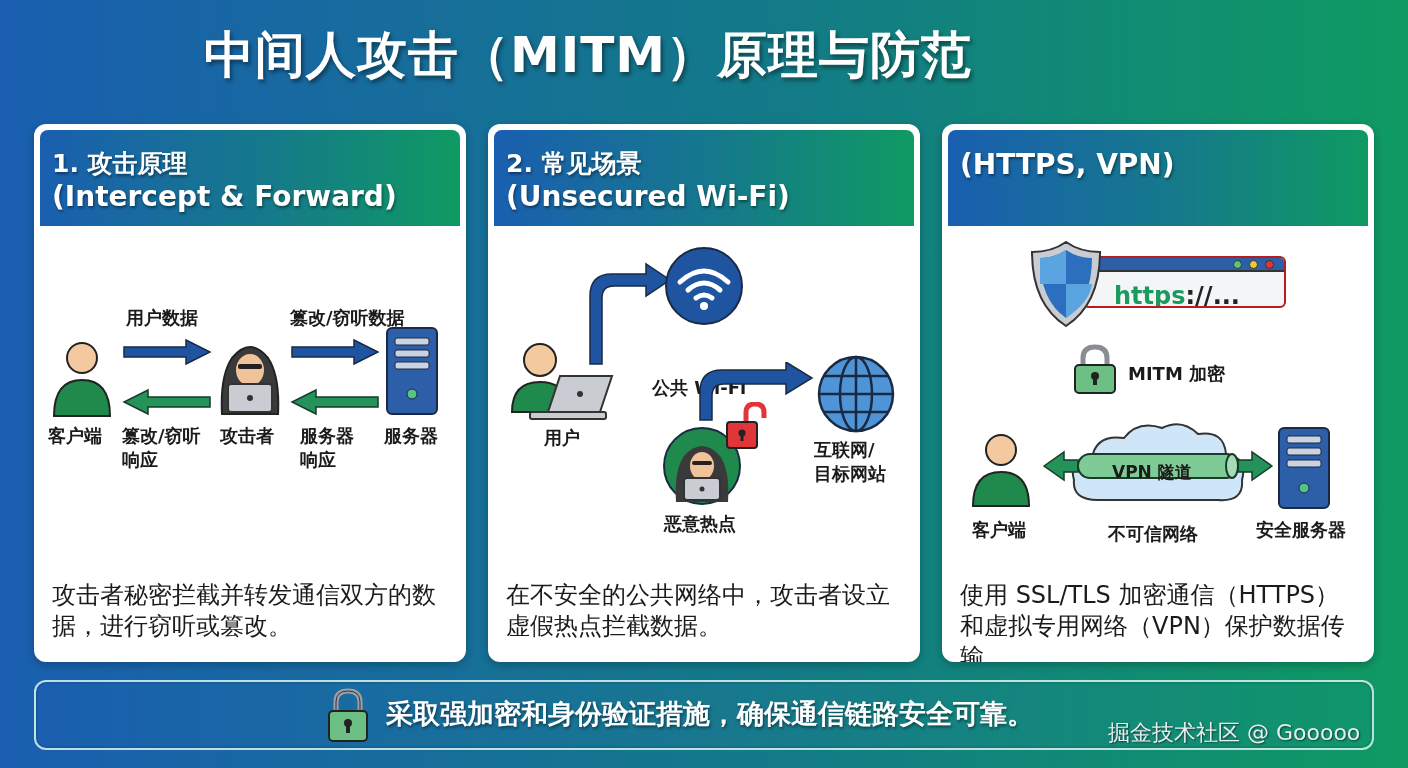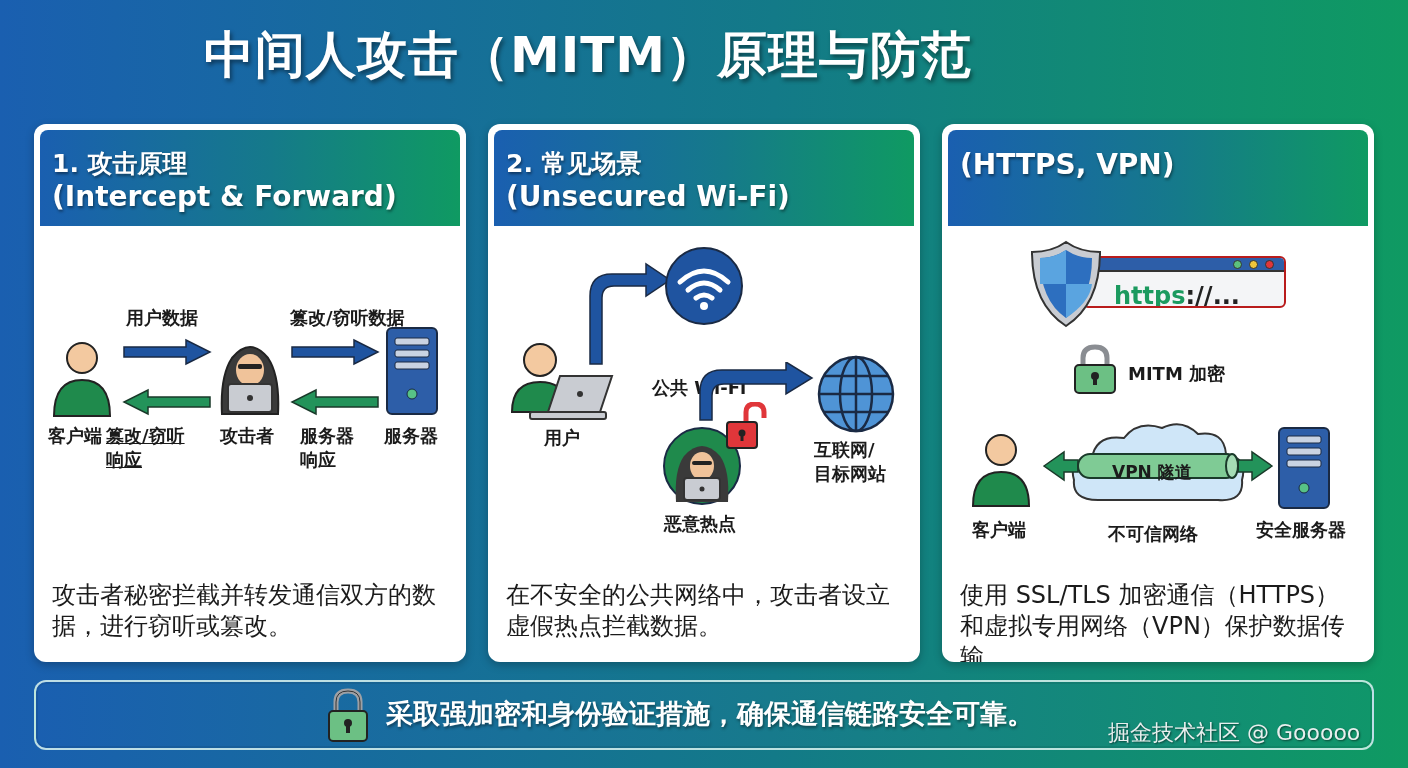--- a/index.html
+++ b/index.html
@@ -97,21 +97,21 @@
 
     <svg class="abs" style="left:350px; top:100px;" width="56" height="90" viewBox="0 0 56 90">
       <rect x="3" y="2" width="50" height="86" rx="5" fill="#2d5ea8" stroke="#1a2a44" stroke-width="2"></rect>
       <rect x="11" y="12" width="34" height="7" rx="2" fill="#c9d3e2" stroke="#1a2a44"></rect>
       <rect x="11" y="24" width="34" height="7" rx="2" fill="#c9d3e2" stroke="#1a2a44"></rect>
       <rect x="11" y="36" width="34" height="7" rx="2" fill="#c9d3e2" stroke="#1a2a44"></rect>
       <circle cx="28" cy="68" r="5" fill="#57c286" stroke="#1a2a44"></circle>
     </svg>
 
     <div class="lbl" style="left:14px; top:198px;">客户端</div>
-    <div class="lbl" style="left:72px; top:198px; width:96px;text-decoration:underline;">
+    <div class="lbl" style="left:88px; top:198px; width:96px;">
       <div>篡改/窃听</div>
       <div>响应</div>
     </div>
     <div class="lbl" style="left:186px; top:198px;">攻击者</div>
     <div class="lbl" style="left:266px; top:198px; width:70px;">
       <div>服务器</div>
       <div>响应</div>
     </div>
     <div class="lbl" style="left:350px; top:198px;">服务器</div>
   </div>

